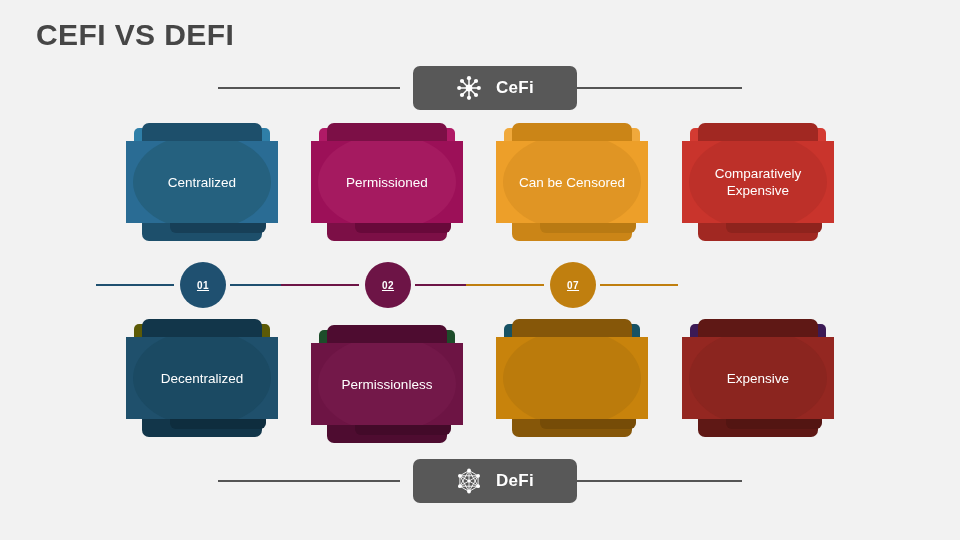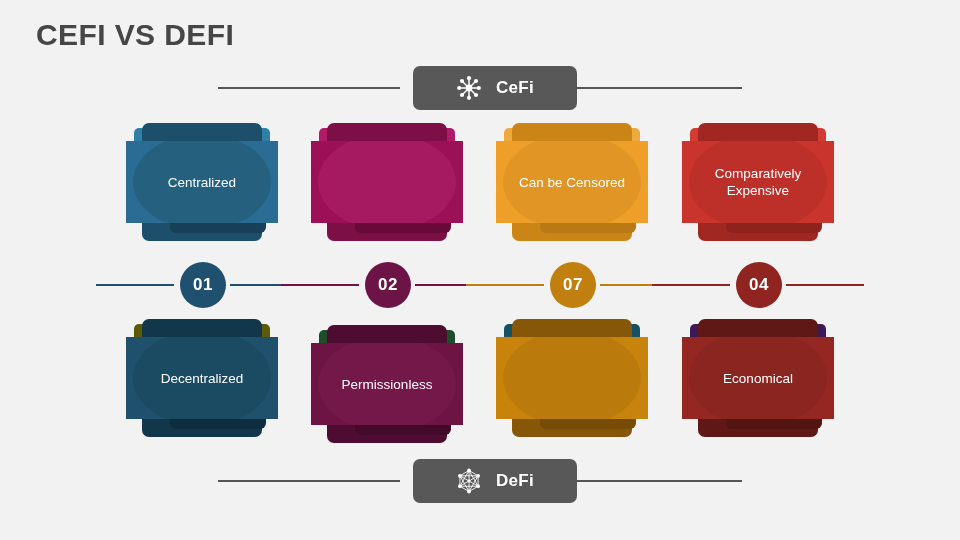--- a/index.html
+++ b/index.html
@@ -158,23 +158,24 @@
     position: absolute;
     left: 54px;
     top: 0;
     width: 46px;
     height: 46px;
     border-radius: 50%;
     display: flex;
     align-items: center;
     justify-content: center;
     color: #ffffff;
-    font-size: 17px;
+    font-size: 10px;
     font-weight: bold;
     letter-spacing: 0.5px;
+    text-decoration: underline;
   }
 </style>
 </head>
 <body style="background: rgb(242, 242, 242);">
 
 <div id="stage">
 
   <div id="page-title" style="color: rgb(70, 70, 70);">CEFI VS DEFI</div>
 
   <div class="badge-row" id="cefi-row">
@@ -272,20 +273,21 @@
   </div>
 
   <div class="card" style="left:311px; top:118px;">
     <div class="sliver" style="background: rgb(176, 26, 102);"></div>
     <div class="back" style="background: rgb(124, 15, 70);">
       <div class="back-inner" style="background: rgb(104, 9, 58);"></div>
     </div>
     <div class="front" style="background: rgb(156, 16, 88);">
       <div class="oval" style="background: rgb(165, 26, 96);"></div>
     </div>
+    <div class="label">Permissioned</div>
   </div>
 
   <div class="step" style="left:311px;">
     <div class="step-line left" style="background: rgb(109, 20, 70);"></div>
     <div class="step-line right" style="background: rgb(109, 20, 70);"></div>
     <div class="circle" style="background: rgb(109, 20, 70);">02</div>
   </div>
 
   <div class="card" style="left:311px; top:320px;">
     <div class="sliver" style="background: rgb(29, 77, 42);"></div>
@@ -329,30 +331,25 @@
     <div class="sliver" style="background: rgb(212, 59, 50);"></div>
     <div class="back" style="background: rgb(161, 40, 34);">
       <div class="back-inner" style="background: rgb(142, 35, 29);"></div>
     </div>
     <div class="front" style="background: rgb(201, 52, 44);">
       <div class="oval" style="background: rgb(189, 48, 41);"></div>
     </div>
     <div class="label">Comparatively Expensive</div>
   </div>
 
-  <div class="step" style="left:682px;">
-    <div class="step-line left" style="background: rgb(143, 36, 32);"></div>
-    <div class="step-line right" style="background: rgb(143, 36, 32);"></div>
-    <div class="circle" style="background: rgb(143, 36, 32);">04</div>
-  </div>
 
   <div class="card" style="left:682px; top:314px;">
     <div class="sliver" style="background: rgb(60, 26, 85);"></div>
     <div class="back" style="background: rgb(95, 24, 21);">
       <div class="back-inner" style="background: rgb(83, 21, 18);"></div>
     </div>
     <div class="front" style="background: rgb(148, 39, 33);">
       <div class="oval" style="background: rgb(139, 37, 31);"></div>
     </div>
-    <div class="label">Economical</div>
+    <div class="label">Expensive</div>
   </div>
 
 </div>
 
 </body></html>

